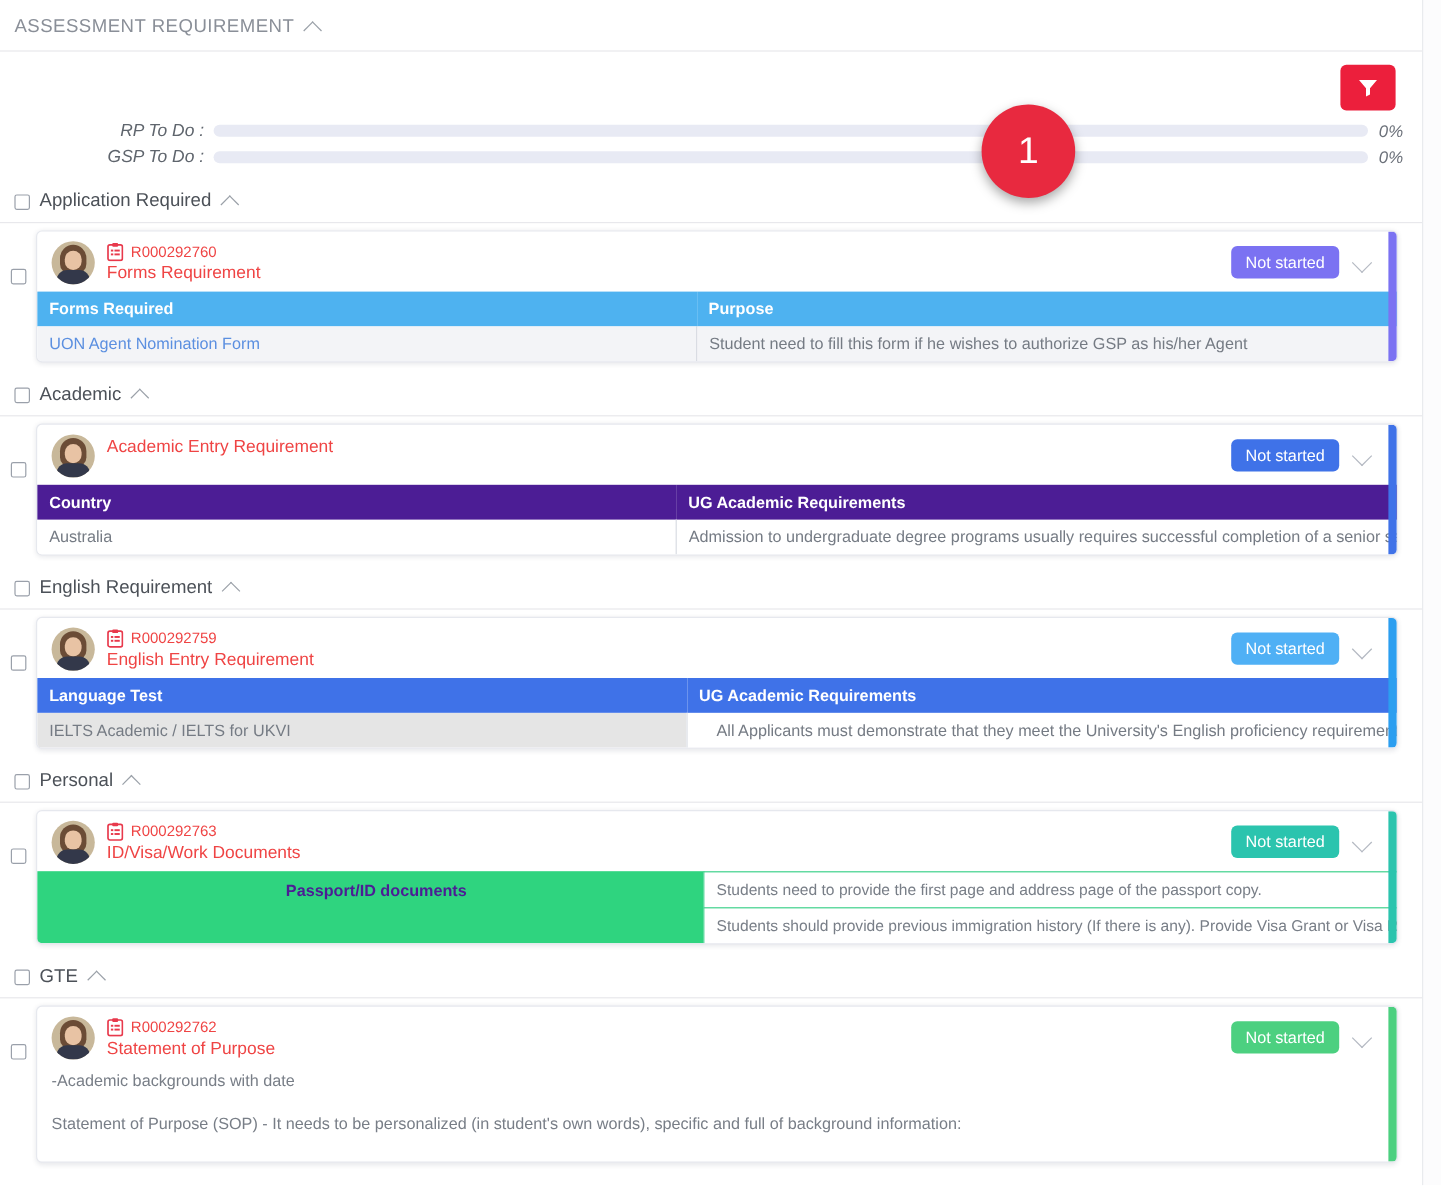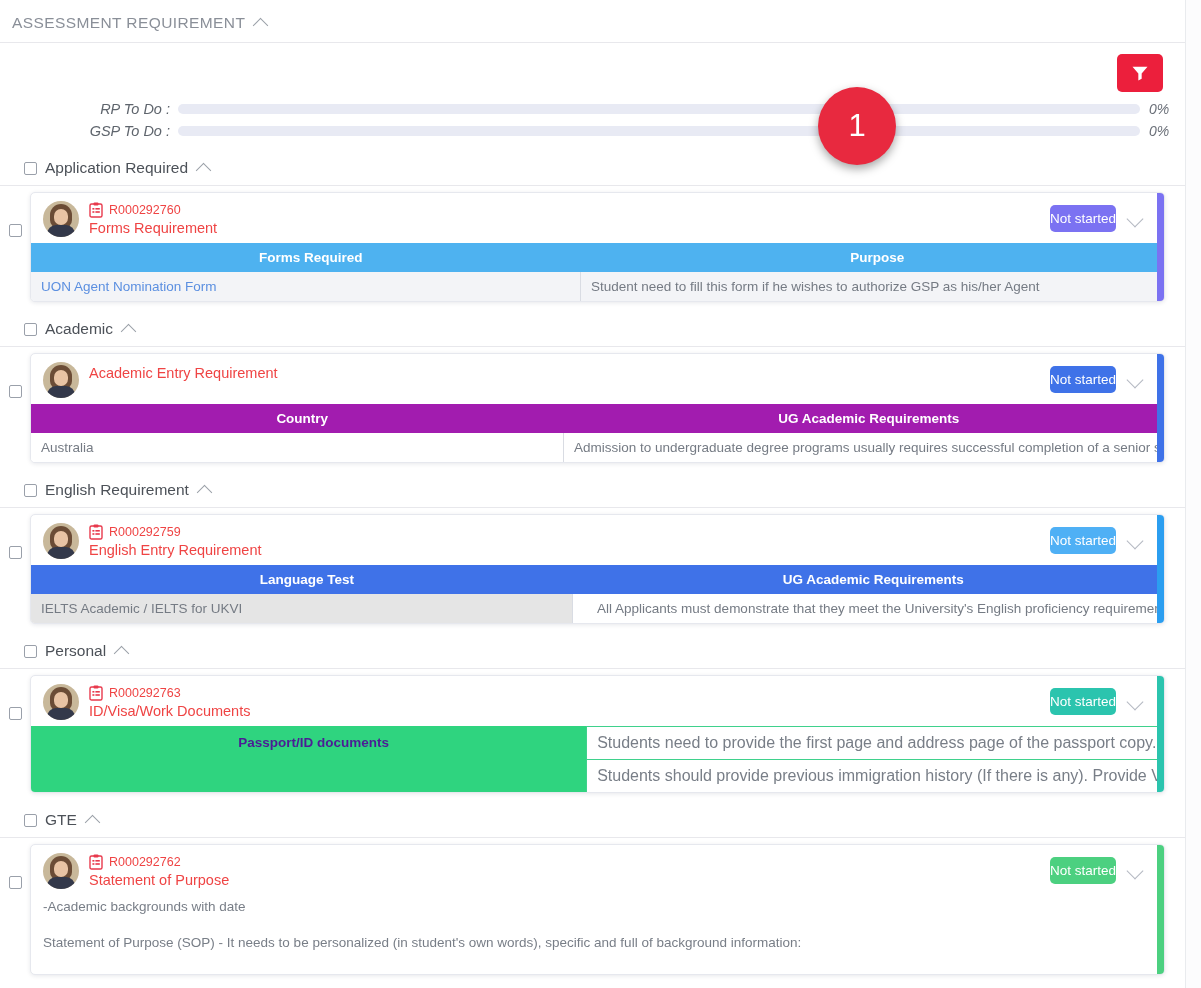--- a/index.html
+++ b/index.html
@@ -123,21 +123,21 @@
     font-size: 14px;
     color: #6b7079;
   }
 
   
   .group {
     width: 1185px;
   }
   .group-head {
     display: flex; align-items: center;
-    padding: 8px 0 8px 24px;
+    padding: 8px 0 8px 12px;
     border-bottom: 1px solid #e8e8ec;
   }
   .group-title {
     font-size: 15.5px;
     color: #4c5158;
     margin-left: 8px;
     font-weight: 400;
   }
   .cbx {
     width: 13px; height: 13px;
@@ -224,37 +224,37 @@
   }
   .card-status {
     display: flex;
     align-items: center;
     flex: none;
     padding-top: 4px;
   }
   .status-badge {
     color: #fff;
     font-size: 13.5px;
-    padding: 6px 0;
+    padding: 6px 12px;
     border-radius: 5px;
     white-space: nowrap;
     cursor: pointer;
   }
   .status-caret { margin-left: 10px; margin-right: 10px; cursor: pointer; }
 
   
   .req-table {
     width: 100%;
     border-collapse: collapse;
     table-layout: fixed;
   }
   .req-table th {
     color: #fff;
     font-size: 13.5px;
-    text-align: center;
+    text-align: left;
     padding: 7px 0 7px 10px;
     font-weight: bold;
   }
   .req-table td {
     font-size: 13.5px;
     color: #757b84;
     padding: 7px 8px 7px 10px;
     background: #f3f4f7;
     border-left: 1px solid #d9dce3;
     white-space: nowrap;
@@ -275,21 +275,21 @@
     padding: 9px 0 9px 10px;
     vertical-align: top;
     width: 49%;
     text-align: center;
   }
   .split-body-cell {
     padding: 0;
     vertical-align: top;
   }
   .split-body-cell .line {
-    font-size: 16px;
+    font-size: 13px;
     color: #787e87;
     padding: 7px 8px 7px 10px;
     border: 1px solid #3fd18c;
     border-right: none;
     border-bottom: none;
     background: #fff;
     white-space: nowrap;
     overflow: hidden;
   }
   .split-body-cell .line:last-child { }
@@ -424,21 +424,21 @@
           <div class="card-titles">
             <div class="req-name">Academic Entry Requirement</div>
           </div>
           <div class="card-status">
             <span class="status-badge" style="background:#3f72e8">Not started</span>
             <span class="status-caret caret-down"></span>
           </div>
         </div>
         <table class="req-table">
           <thead>
-            <tr style="background:#a21caf">
+            <tr style="background:#4c1d95">
               <th style="width:47%">Country</th>
               <th>UG Academic Requirements</th>
             </tr>
           </thead>
           <tbody>
             <tr>
               <td style="background:#fff">Australia</td>
               <td style="background:#fff">Admission to undergraduate degree programs usually requires successful completion of a senior secondar</td>
             </tr>
           </tbody>

